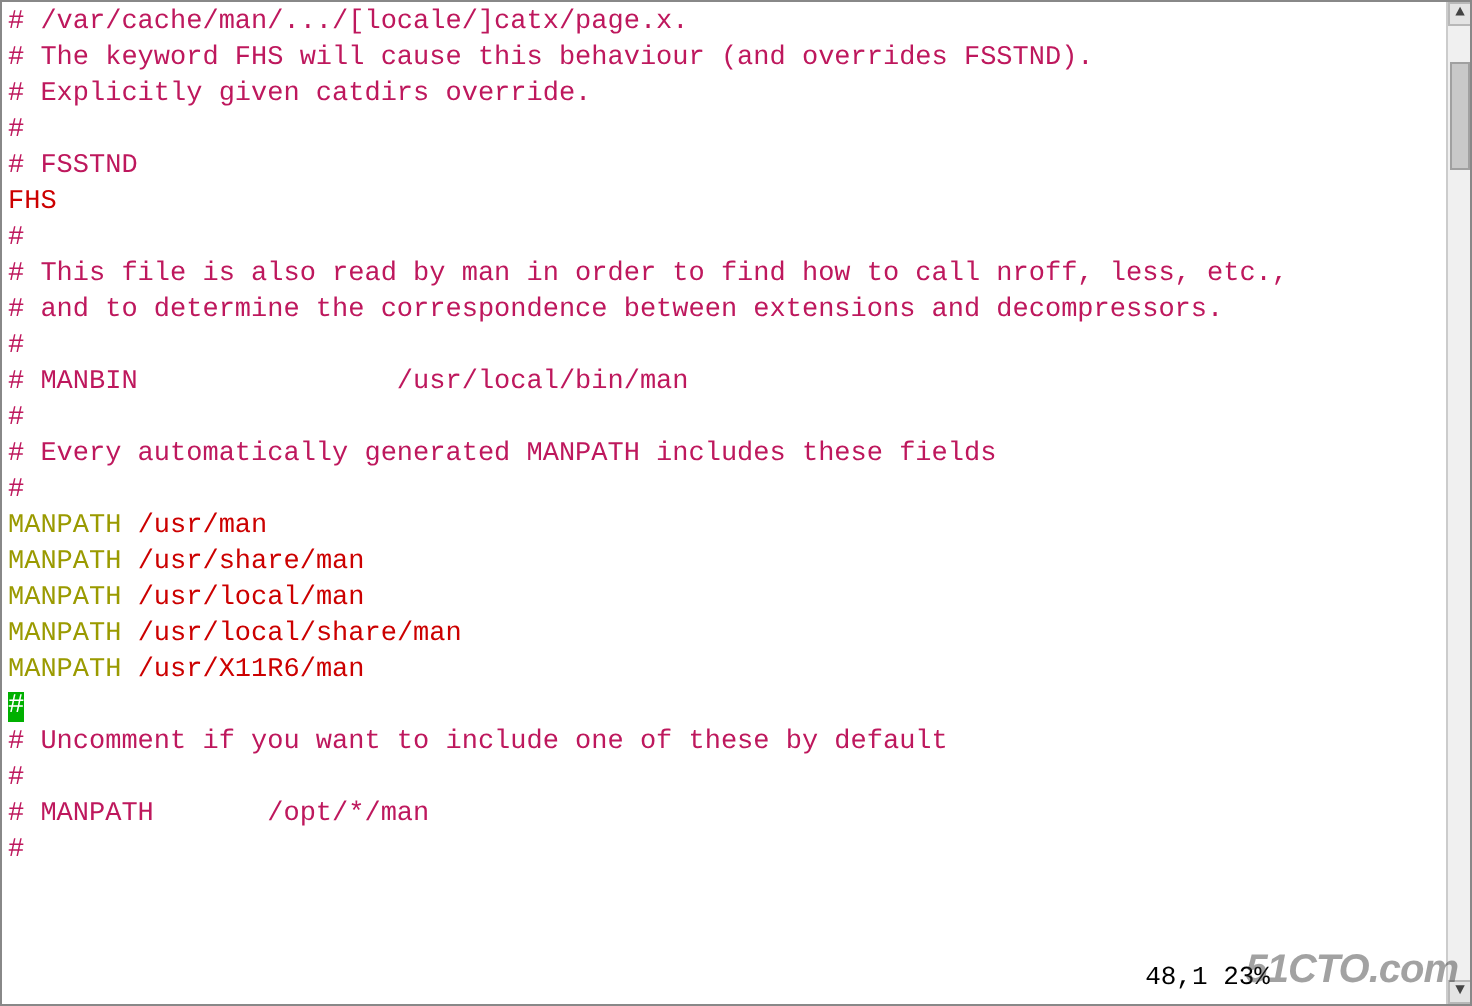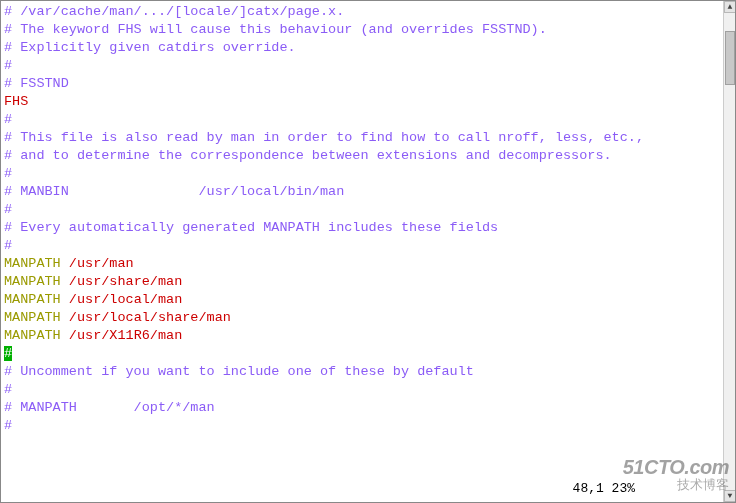--- a/index.html
+++ b/index.html
@@ -17,21 +17,21 @@
   .editor {
     position: absolute;
     top: 2px;
     left: 3px;
     right: 12px;
     bottom: 0;
     white-space: pre;
     overflow: hidden;
   }
   .line { height: 18px; }
-  .c-blue  { color: #8b5cf6; }
+  .c-blue  { color: #be185d; }
   .c-red   { color: #cc0000; font-weight: normal; }
   .c-olive { color: #9a9a00; font-family: Liberation Mono, monospace; }
   .c-black { color: #000000; }
   .cursor-bg { background: #00b000; color: #ffffff; }
   .scrollbar {
     position: absolute; right: 0; top: 0; bottom: 0;
     width: 12px; background: #f0f0f0;
     border-left: 1px solid #ccc;
   }
   .sb-btn {
@@ -86,14 +86,13 @@
 <div class="scrollbar">
   <div class="sb-btn sb-up">▲</div>
   <div class="sb-thumb"></div>
   <div class="sb-btn sb-down">▼</div>
 </div>
 
 <div class="status">48,1         23%</div>
 
 <div class="watermark">
   <div class="wm-main">51CTO.com</div>
-  <div class="wm-sub">技术博客</div>
 </div>
 
 </body></html>

